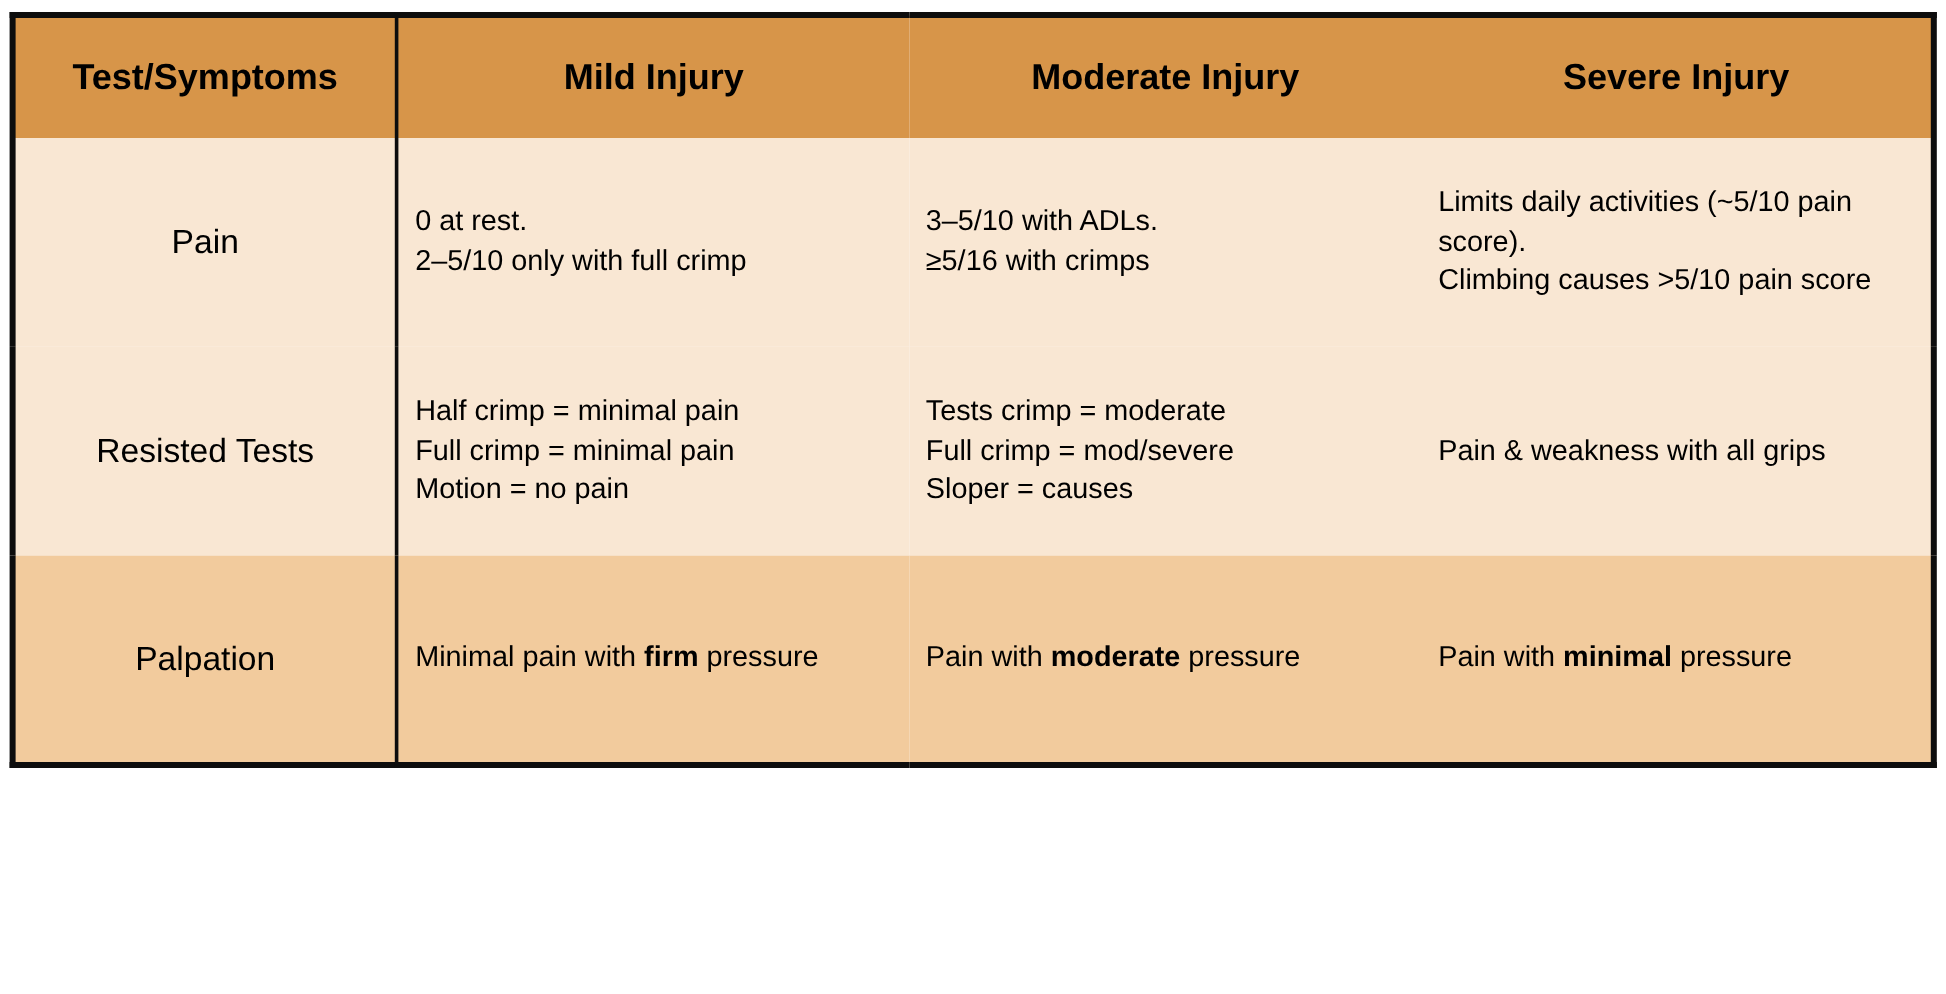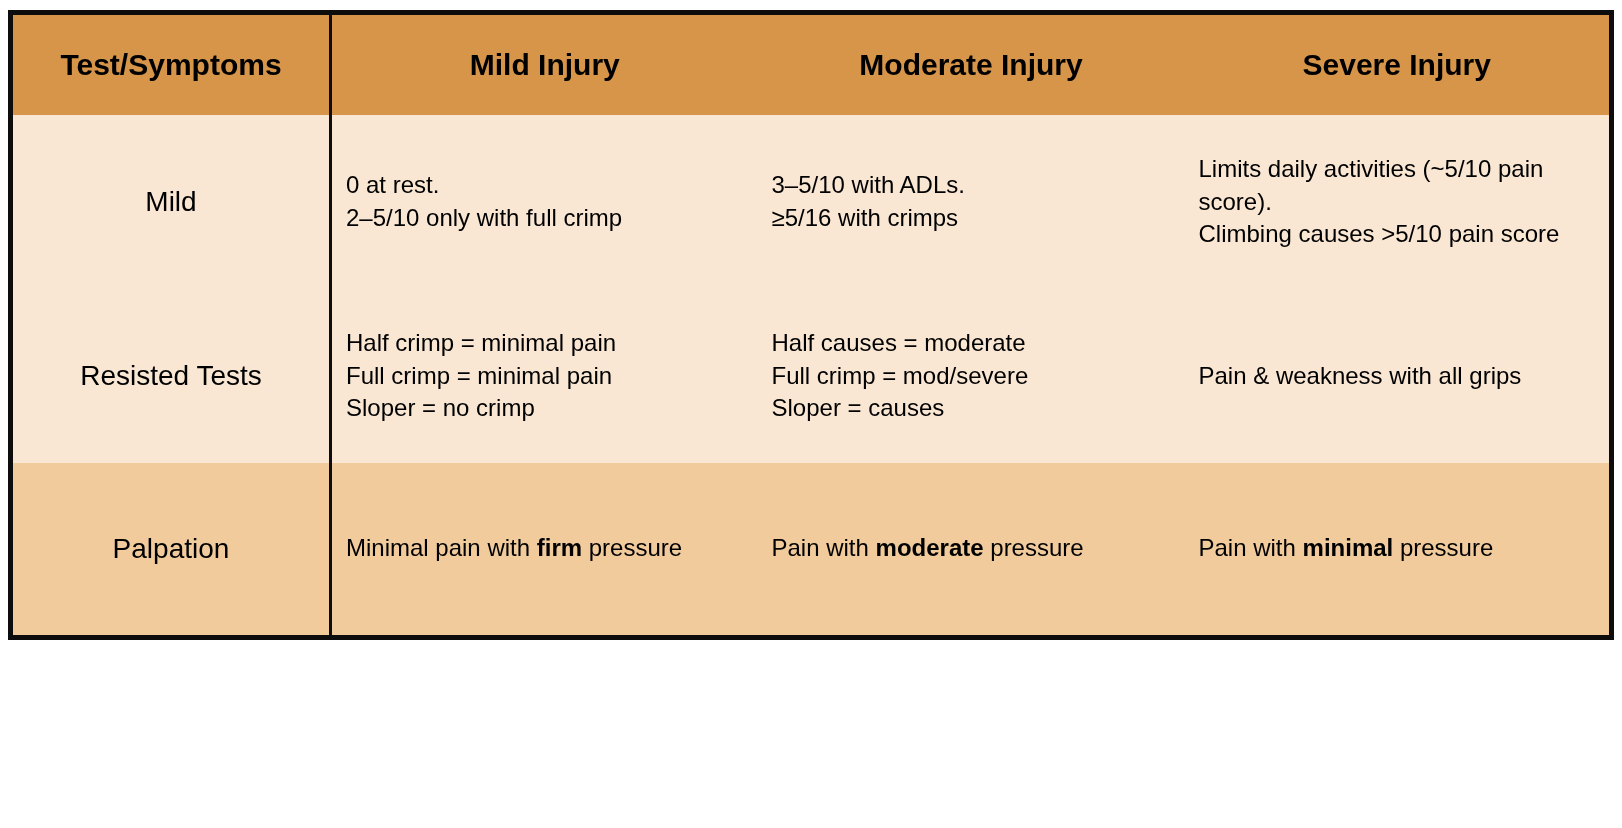--- a/index.html
+++ b/index.html
@@ -80,43 +80,43 @@
     <thead>
       <tr class="header-row">
           <th class="first-col">Test/Symptoms</th>
           <th>Mild Injury</th>
           <th>Moderate Injury</th>
           <th>Severe Injury</th>
         </tr>
     </thead>
     <tbody>
         <tr class="body-row shade-light">
-          <td class="first-col">Mild</td>
+          <td class="first-col">Pain</td>
           <td class="data-cell">
             <span class="cell-line"><span>0 at rest.</span></span>
             <span class="cell-line"><span>2–5/10 only with full crimp</span></span>
           </td>
           <td class="data-cell">
             <span class="cell-line"><span>3–5/10 with ADLs.</span></span>
             <span class="cell-line"><span>≥5/16 with crimps</span></span>
           </td>
           <td class="data-cell">
             <span class="cell-line"><span>Limits daily activities (~5/10 pain score).</span></span>
             <span class="cell-line"><span>Climbing causes &gt;5/10 pain score</span></span>
           </td>
         </tr>
         <tr class="body-row shade-light">
           <td class="first-col">Resisted Tests</td>
           <td class="data-cell">
             <span class="cell-line"><span>Half crimp = minimal pain</span></span>
             <span class="cell-line"><span>Full crimp = minimal pain</span></span>
-            <span class="cell-line"><span>Sloper = no crimp</span></span>
+            <span class="cell-line"><span>Motion = no pain</span></span>
           </td>
           <td class="data-cell">
-            <span class="cell-line"><span>Half causes = moderate</span></span>
+            <span class="cell-line"><span>Tests crimp = moderate</span></span>
             <span class="cell-line"><span>Full crimp = mod/severe</span></span>
             <span class="cell-line"><span>Sloper = causes</span></span>
           </td>
           <td class="data-cell">
             <span class="cell-line"><span>Pain &amp; weakness with all grips</span></span>
           </td>
         </tr>
         <tr class="body-row shade-tan">
           <td class="first-col">Palpation</td>
           <td class="data-cell">

